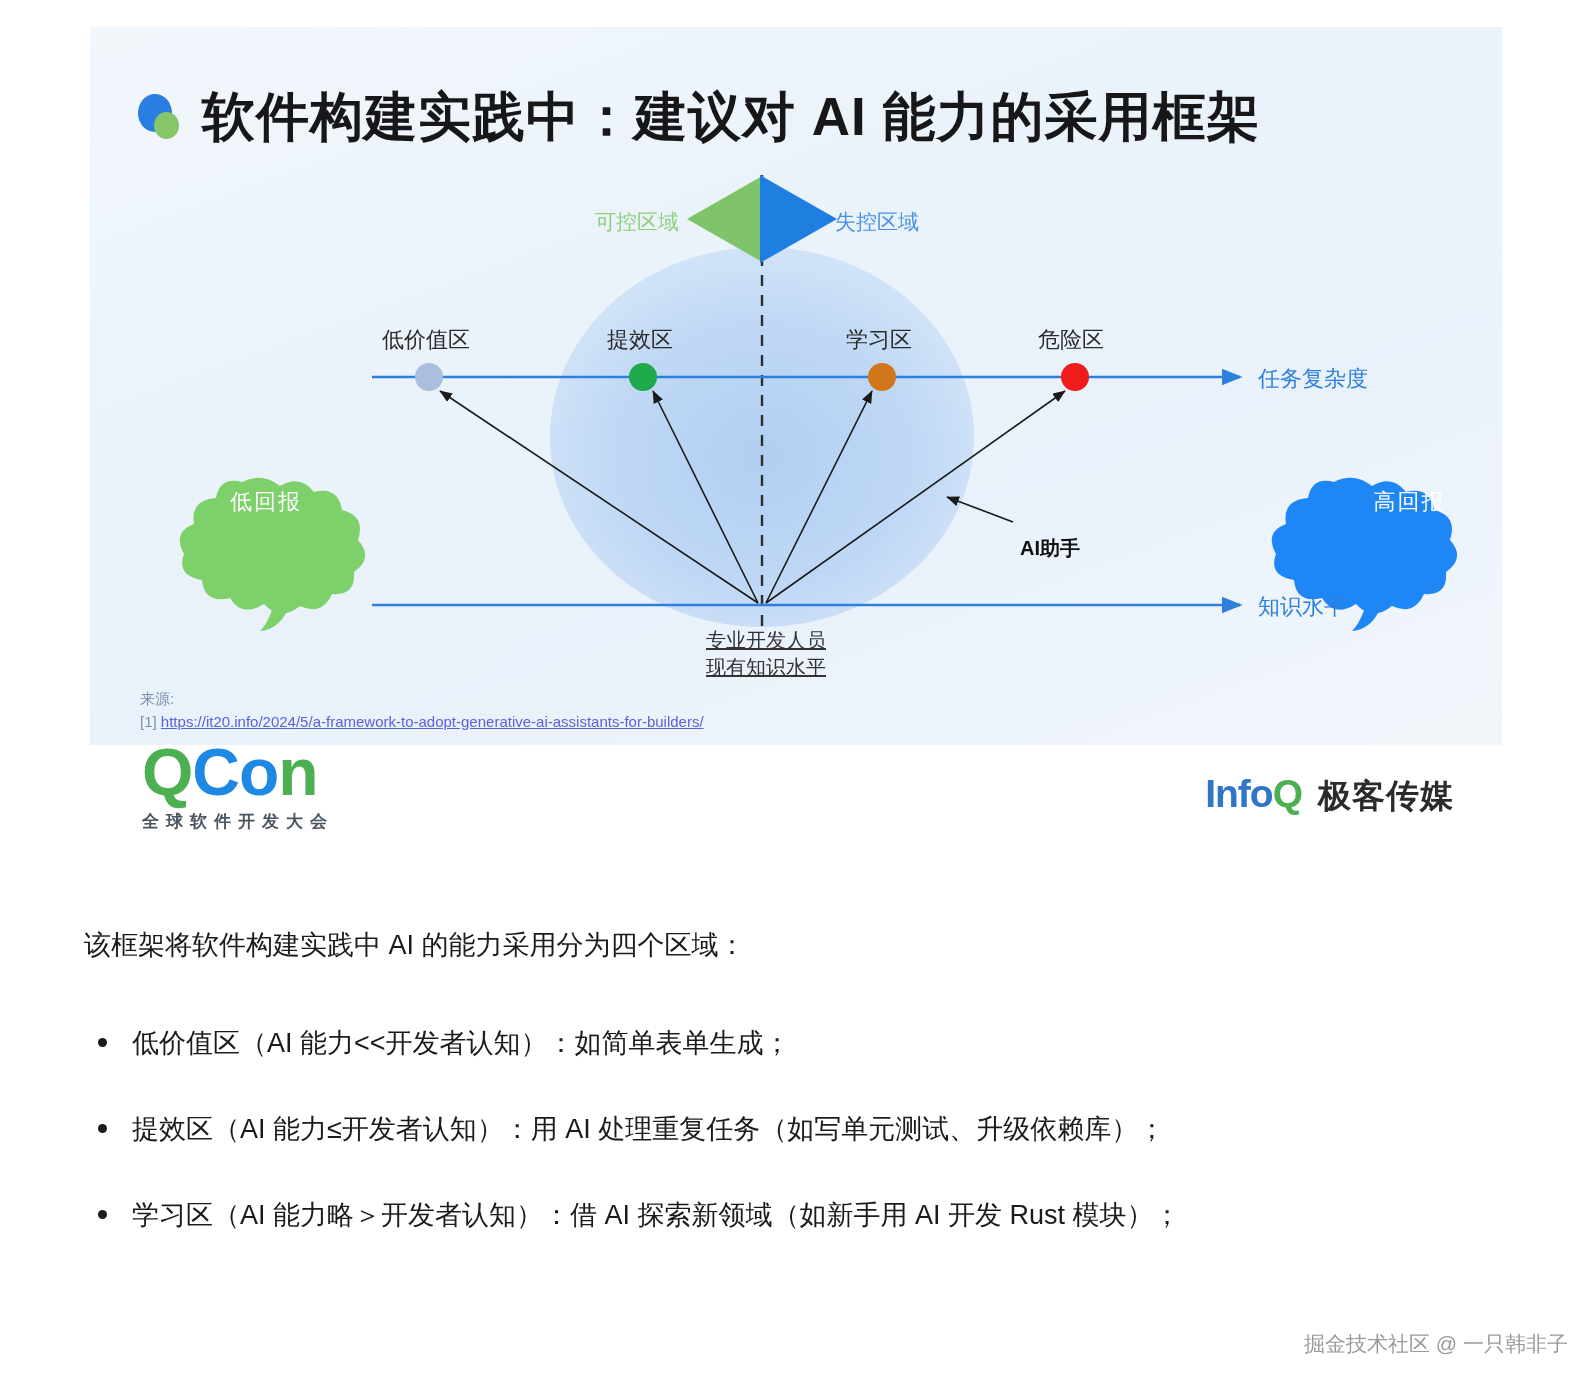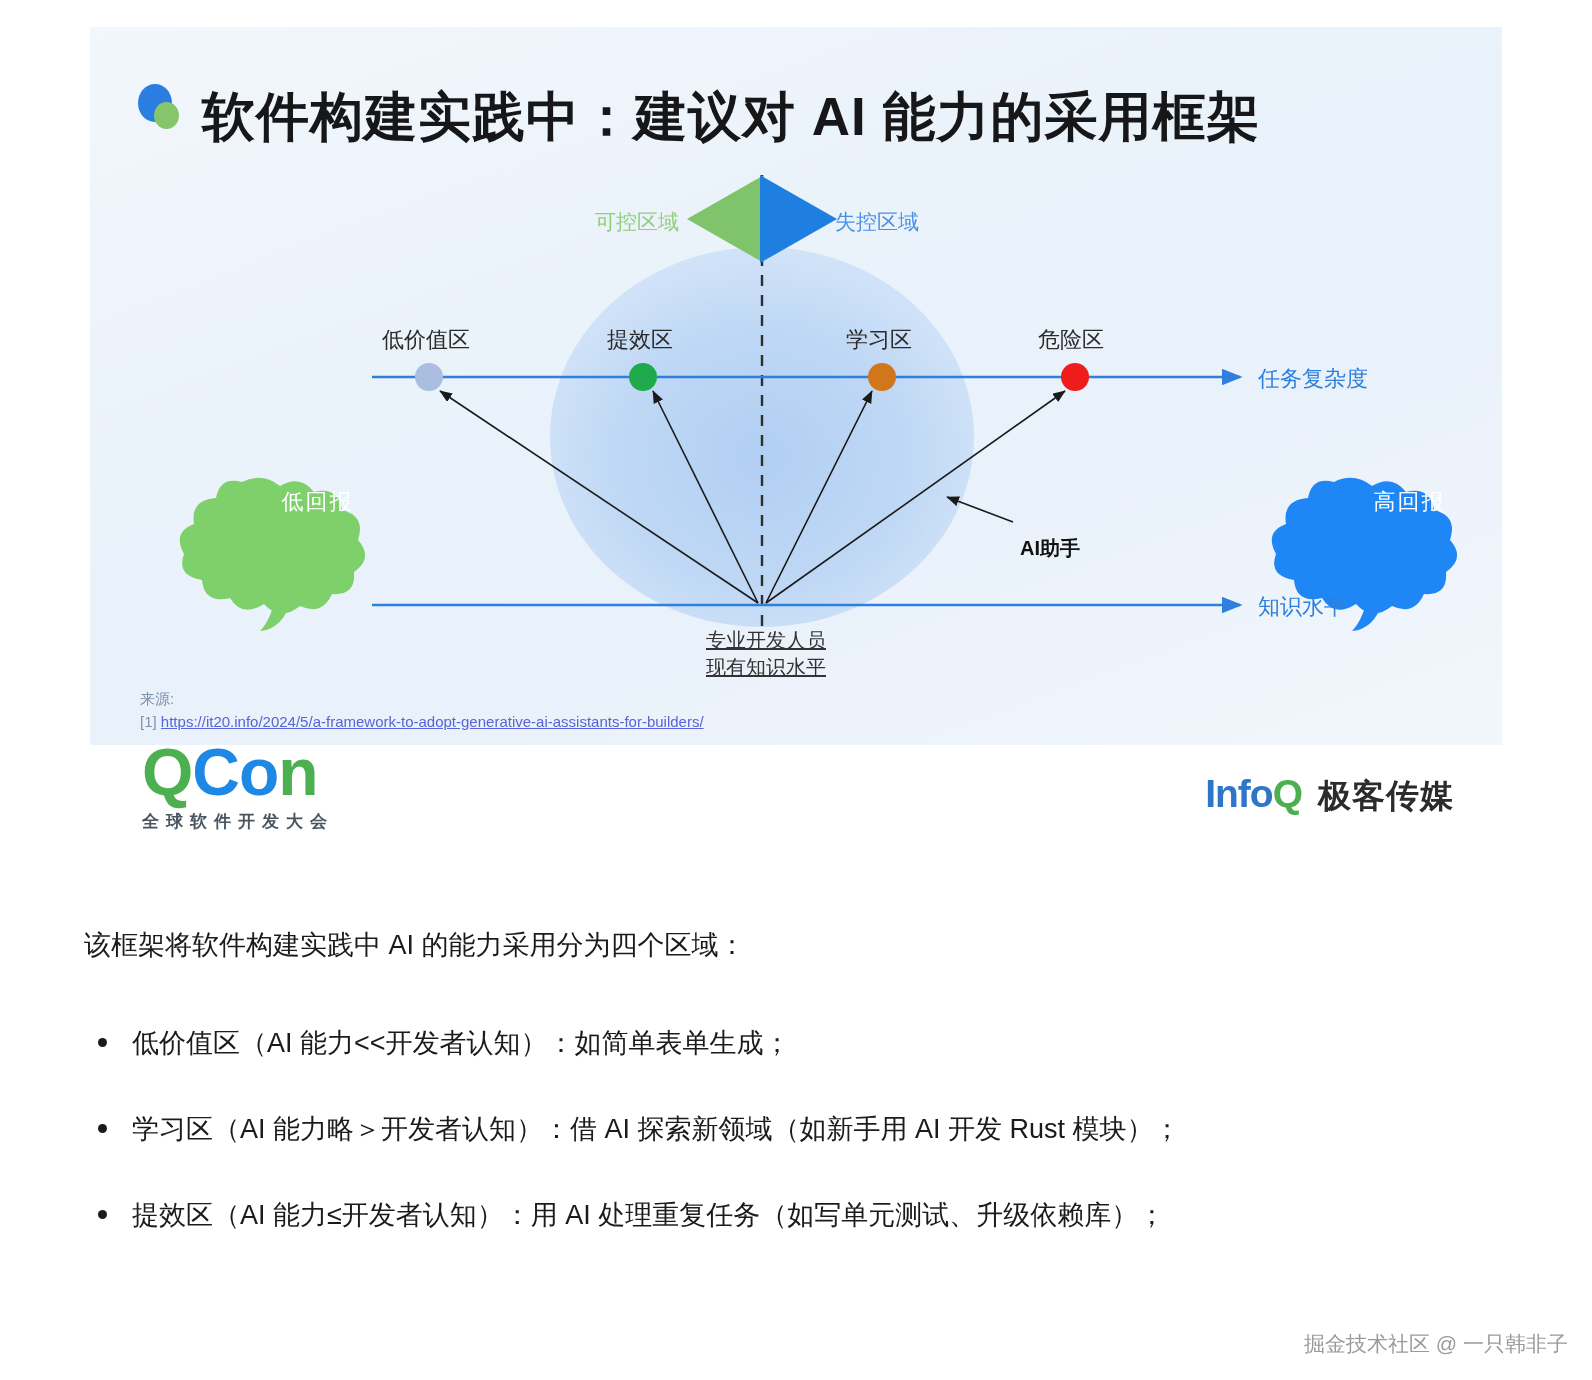--- a/index.html
+++ b/index.html
@@ -27,21 +27,21 @@
     position: absolute;
     left: 0; bottom: 0;
     width: 100%; height: 100px;
     background: #ffffff;
   }
 
   
   #title-row {
     position: absolute;
     left: 42px; top: 55px;
-    display: flex; align-items: flex-start;
+    display: flex; align-items: center;
   }
   .logo-dots {
     position: relative;
     width: 52px; height: 52px;
     margin-right: 18px;
     flex: 0 0 auto;
   }
   .logo-dots .d-blue {
     position: absolute; left: 6px; top: 2px;
     width: 34px; height: 38px; border-radius: 50%;
@@ -245,21 +245,21 @@
   <div class="dlabel band-label-blue" style="left:745px; top:181px;">失控区域</div>
 
   <div class="dlabel zone-label" style="left:292px; top:298px;">低价值区</div>
   <div class="dlabel zone-label" style="left:517px; top:298px;">提效区</div>
   <div class="dlabel zone-label" style="left:756px; top:298px;">学习区</div>
   <div class="dlabel zone-label" style="left:948px; top:298px;">危险区</div>
 
   <div class="dlabel axis-label" style="left:1168px; top:337px;">任务复杂度</div>
   <div class="dlabel axis-label" style="left:1168px; top:565px;">知识水平</div>
 
-  <div class="dlabel cloud-text" style="left:140px; top:460px; width:175px; text-align:center;">低回报</div>
+  <div class="dlabel cloud-text" style="left:140px; top:460px; width:175px; text-align:left;">低回报</div>
   <div class="dlabel cloud-text" style="left:1232px; top:460px; width:175px; text-align:center;">高回报</div>
 
   <div class="dlabel ai-note" style="left:930px; top:508px;">AI助手</div>
 
   <div class="dlabel center-note" style="left:560px; top:600px; width:232px;">
     <div>专业开发人员</div>
     <div>现有知识水平</div>
   </div>
 
   <div id="source-block">
@@ -278,18 +278,18 @@
   <div id="infoq-logo">
     <div class="infoq-word"><span class="iq-i">Info</span><span class="iq-q">Q</span></div>
     <div class="infoq-sub">极客传媒</div>
   </div>
 </div>
 
 <div id="body-copy">
   <p id="intro-line">该框架将软件构建实践中 AI 的能力采用分为四个区域：</p>
   <ul id="bullets">
     <li>低价值区（AI 能力&lt;&lt;开发者认知）：如简单表单生成；</li>
+    <li>提效区（AI 能力≤开发者认知）：用 AI 处理重复任务（如写单元测试、升级依赖库）；</li>
     <li>学习区（AI 能力略＞开发者认知）：借 AI 探索新领域（如新手用 AI 开发 Rust 模块）；</li>
-    <li>提效区（AI 能力≤开发者认知）：用 AI 处理重复任务（如写单元测试、升级依赖库）；</li>
   </ul>
 </div>
 
 <div id="watermark">掘金技术社区 @ 一只韩非子</div>
 
 </body></html>

